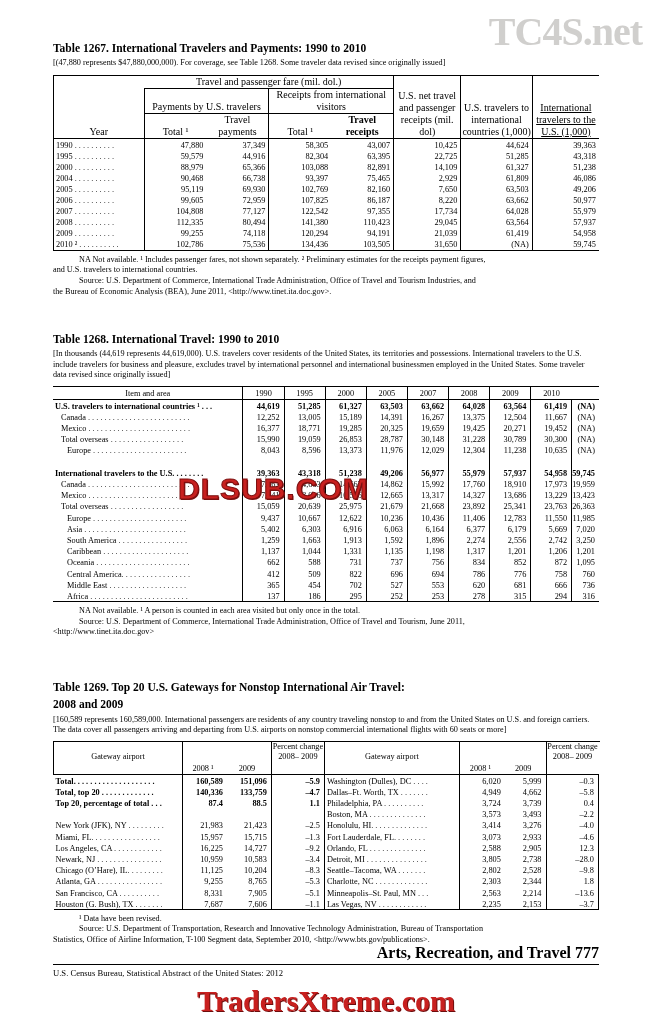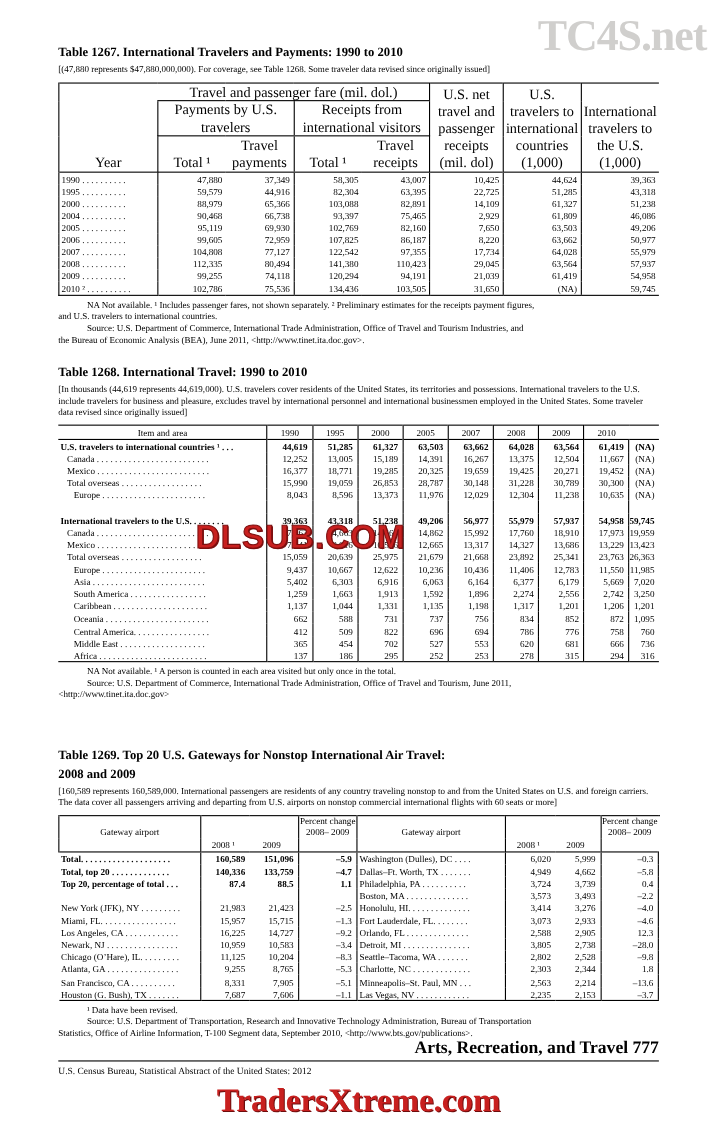--- a/index.html
+++ b/index.html
@@ -22,21 +22,21 @@
   .foot{font-size:8.2px;line-height:1.3;margin:4px 0 0 0;}
   .foot .ind{margin-left:26px;}
 
   table.dt{border-collapse:collapse;width:100%;font-size:8.3px;}
   table.dt td,table.dt th{padding:0;vertical-align:bottom;}
   .rule-top{border-top:1.4px solid #000;}
   .rule-bot{border-bottom:1.4px solid #000;}
   .thin-bot{border-bottom:0.7px solid #000;}
   .vr{border-left:0.7px solid #000;}
 
-  .hdr td{text-align:center;font-size:13px;line-height:1.2;padding:2px 2px;}
+  .hdr td{text-align:center;font-size:10px;line-height:1.2;padding:2px 2px;}
   .num{text-align:right;padding-right:4px !important;white-space:nowrap;}
   .lbl{text-align:left;padding-left:2px !important;white-space:nowrap;}
   .b{font-weight:bold;}
   .t1{position:absolute;top:41px;left:0;width:546px;}
   .t2{position:absolute;top:332px;left:0;width:546px;}
   .t3{position:absolute;top:680px;left:0;width:546px;}
 
   .tbl1 td{height:11px;}
   .tbl1 .num{padding-right:3px !important;}
 
@@ -66,31 +66,31 @@
       <h2 class="tbl-title">Table 1267. International Travelers and Payments: 1990 to 2010</h2>
       <p class="headnote">[(47,880 represents $47,880,000,000). For coverage, see Table 1268. Some traveler data revised since originally issued]</p>
 
       <table class="dt tbl1">
         <tbody>
             <tr class="hdr rule-top">
           <td rowspan="3" style="width:84px;" class="vr">Year</td>
           <td colspan="4" class="thin-bot">Travel and passenger fare (mil. dol.)</td>
           <td rowspan="3" class="vr" style="width:62px;">U.S. net travel and passenger receipts (mil. dol)</td>
           <td rowspan="3" class="vr" style="width:66px;">U.S. travelers to international countries (1,000)</td>
-          <td rowspan="3" class="vr" style="width:62px;">International travelers to the U.S. (1,000)</td>
+          <td rowspan="3" class="vr" style="width:62px;text-decoration:underline;">International travelers to the U.S. (1,000)</td>
         </tr>
         <tr class="hdr">
           <td colspan="2" class="thin-bot vr">Payments by U.S. travelers</td>
           <td colspan="2" class="thin-bot vr">Receipts from international visitors</td>
         </tr>
         <tr class="hdr rule-bot">
           <td class="vr rule-bot" style="width:58px;">Total ¹</td>
           <td style="width:58px;" class="rule-bot">Travel payments</td>
           <td class="vr rule-bot" style="width:58px;">Total ¹</td>
-          <td style="width:58px;" class="rule-bot">Travel receipts</td>
+          <td style="width:58px;font-weight:bold;" class="rule-bot">Travel receipts</td>
         </tr>
         </tbody>
           <tbody id="t1body">
             <tr>
               <td class="lbl vr">1990 . . . . . . . . . .</td>
               <td class="num vr">47,880</td>
               <td class="num">37,349</td>
               <td class="num vr">58,305</td>
               <td class="num">43,007</td>
               <td class="num vr">10,425</td>

